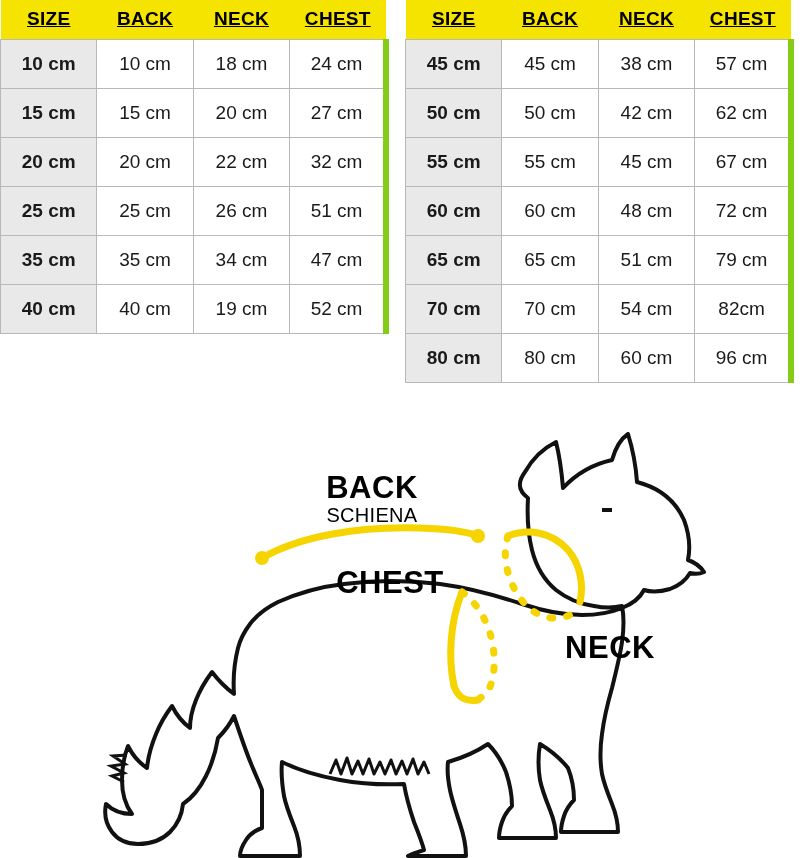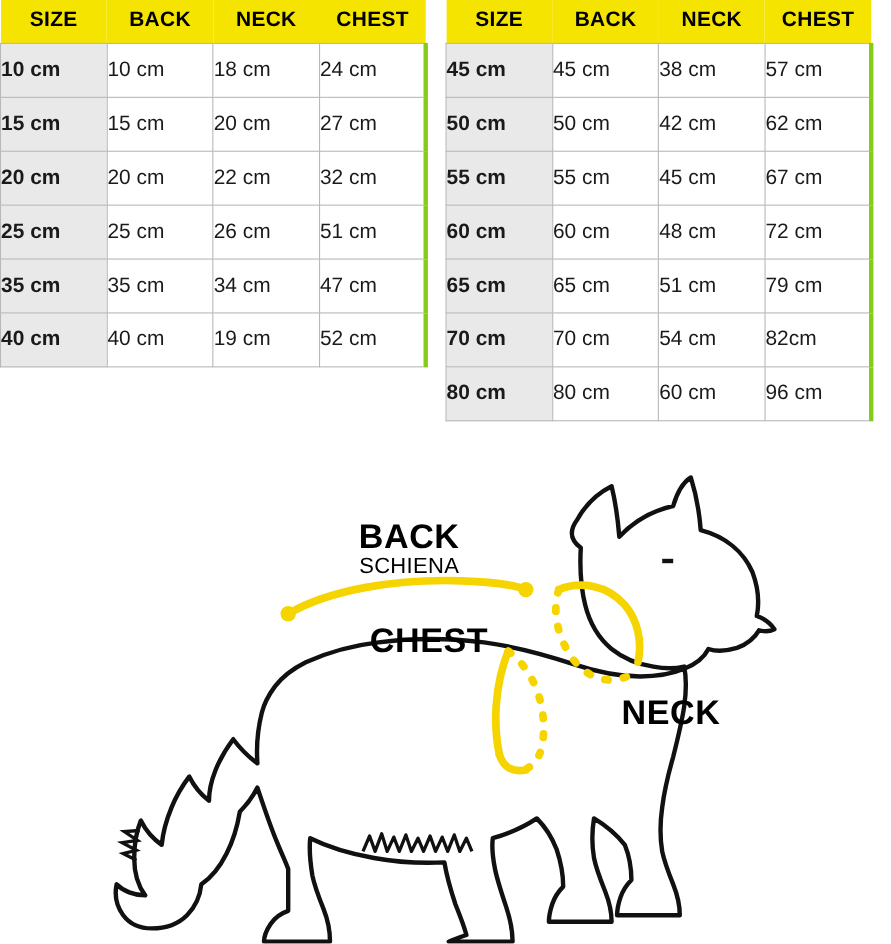--- a/index.html
+++ b/index.html
@@ -30,38 +30,39 @@
   }
   table.size-table th {
     background: #f5e400;
     color: #000000;
     font-weight: bold;
     font-size: 19px;
     letter-spacing: 0.3px;
     padding: 8px 0 9px 0;
     text-align: center;
     border: none;
+    text-decoration: underline;
   }
   table.size-table td {
     border: 1px solid #b8b8b8;
     font-size: 19px;
     color: #1a1a1a;
-    text-align: left;
+    text-align: center;
     padding: 13px 0 13px 0;
     background: #ffffff;
   }
   table.size-table td.size-cell {
     background: #e9e9e9;
     font-weight: bold;
   }
   table.size-table tr td:first-child {
     border-left: 1px solid #b8b8b8;
   }
   table.size-table tr td:last-child {
-    border-right: 4px solid #84cc16;
+    border-right: 6px solid #84cc16;
   }
 
   #diagram {
     position: absolute;
     left: 0;
     top: 432px;
     width: 810px;
     height: 426px;
   }
   .diagram-label {

